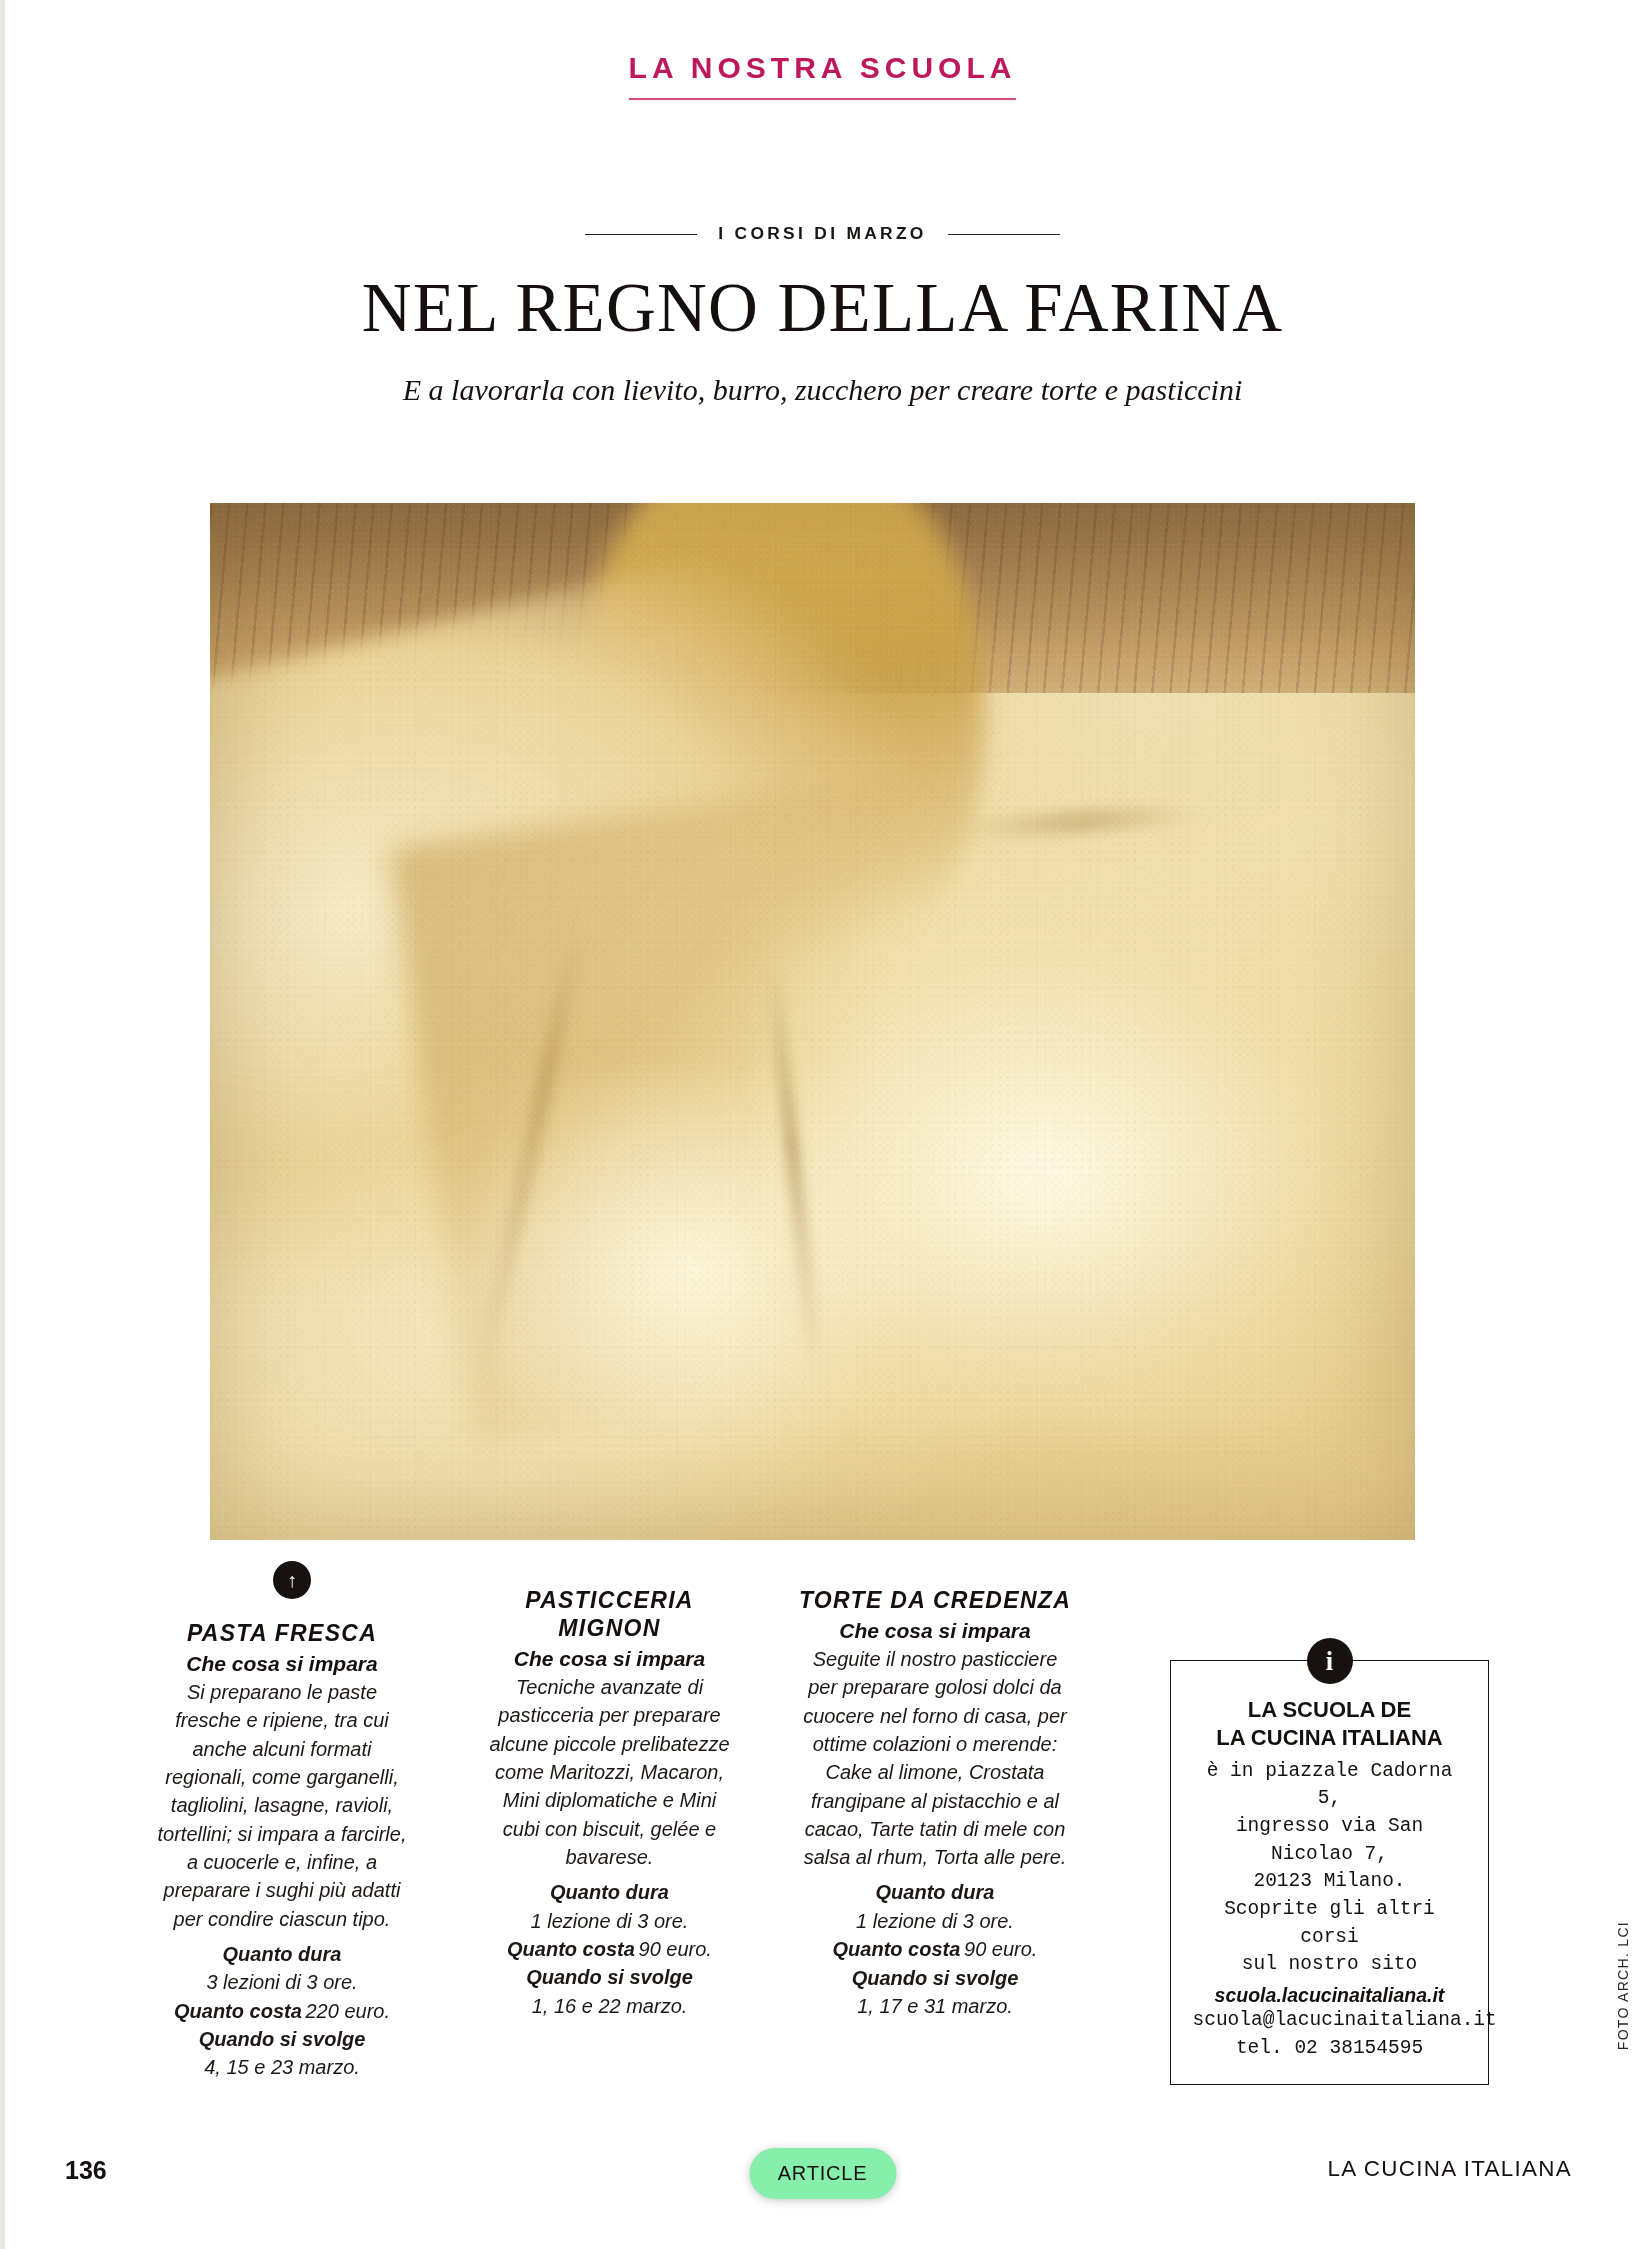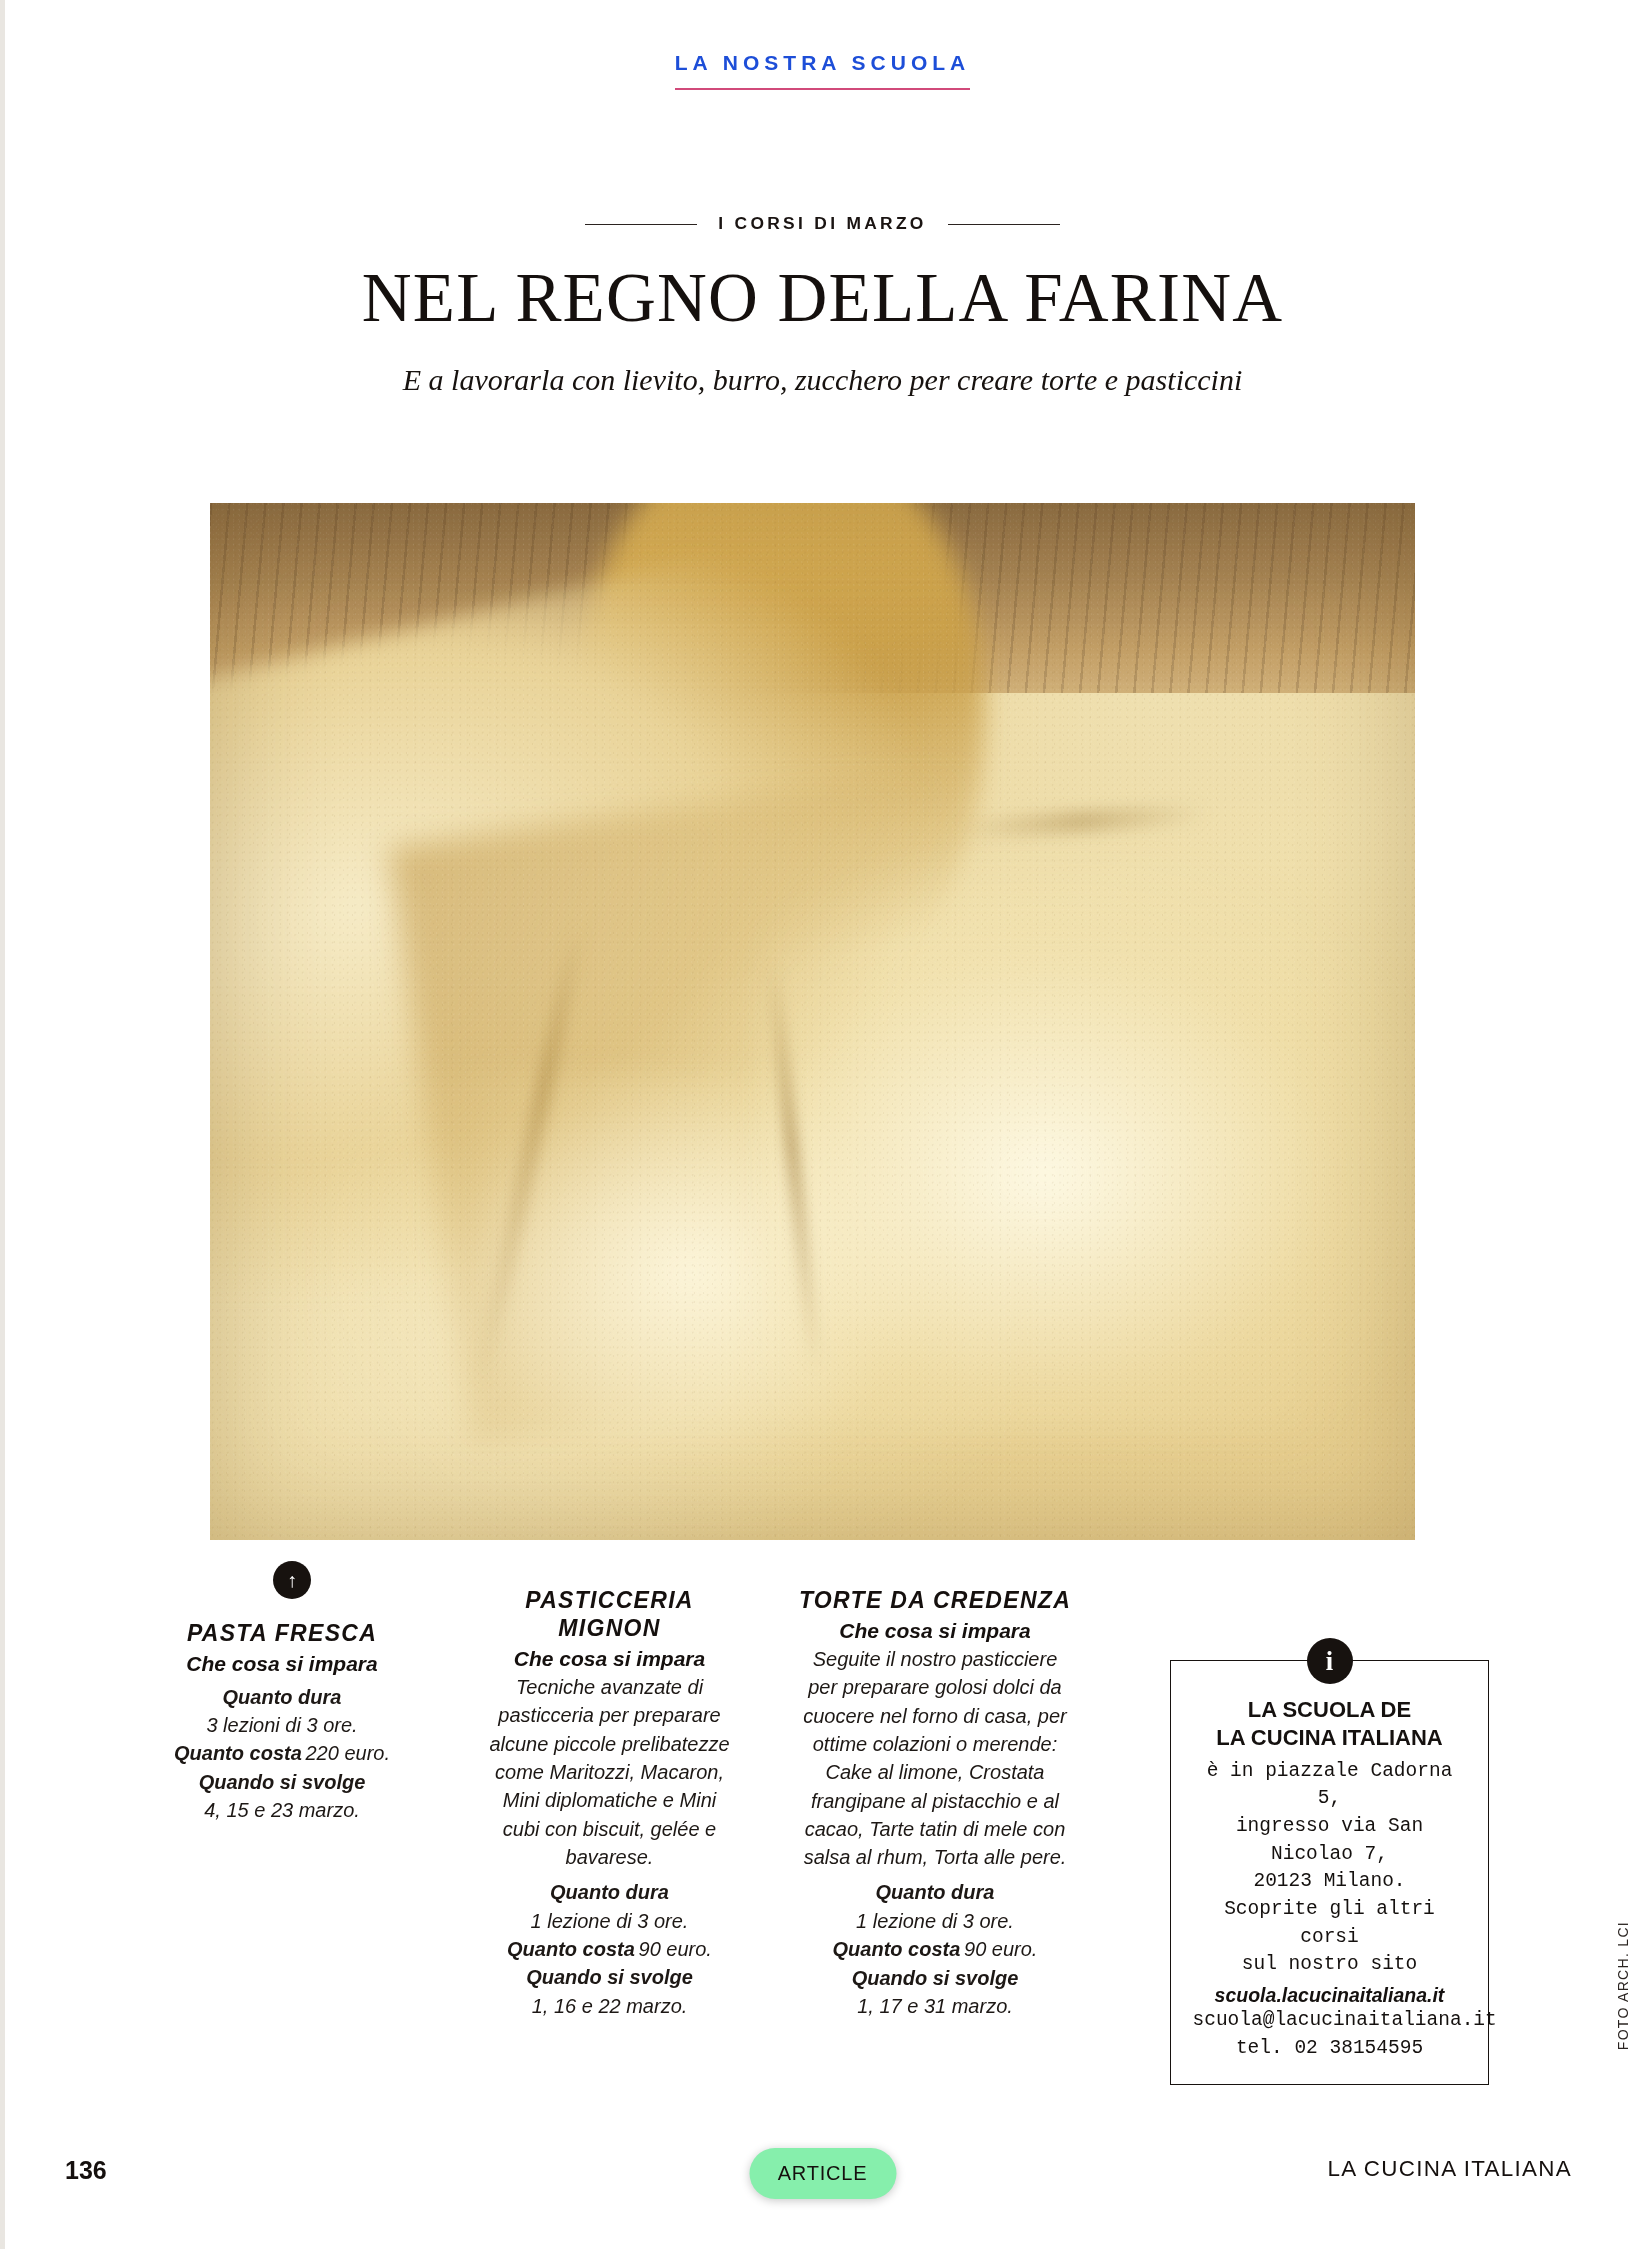--- a/index.html
+++ b/index.html
@@ -15,23 +15,23 @@
   }
 
   
   .kicker-wrap {
     text-align: center;
     padding-top: 51px;
   }
   .kicker {
     font-family: "Liberation Sans", sans-serif;
     font-weight: 700;
-    font-size: 21px;
+    font-size: 30px;
     letter-spacing: 5px;
-    color: #1d4ed8;
+    color: #be185d;
     display: inline-block;
     padding-bottom: 13.2px;
     border-bottom: 2.5px solid #d14a7a;
   }
 
   .section-label-wrap {
     text-align: center;
     margin-top: 123px;
     position: relative;
   }
@@ -390,20 +390,21 @@
   <div class="vignette"></div>
 </div>
 
 <div class="arrow-badge">↑</div>
 
 <div class="cols">
 
   <div class="col c1">
     <div class="col-title">PASTA FRESCA</div>
     <div class="col-sub">Che cosa si impara</div>
+    <p class="col-body">Si preparano le paste fresche e ripiene, tra cui anche alcuni formati regionali, come garganelli, tagliolini, lasagne, ravioli, tortellini; si impara a farcirle, a cuocerle e, infine, a preparare i sughi più adatti per condire ciascun tipo.</p>
     <div class="fact-block">
       <div class="fact-line fact-label">Quanto dura</div>
       <div class="fact-line">3 lezioni di 3 ore.</div>
     </div>
     <div>
       <span class="fact-line fact-label">Quanto costa</span>
       <span class="fact-line">220 euro.</span>
     </div>
     <div>
       <div class="fact-line fact-label">Quando si svolge</div>

